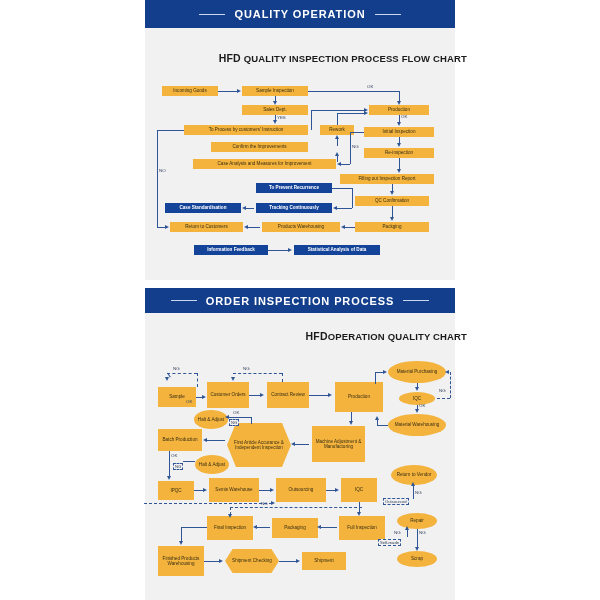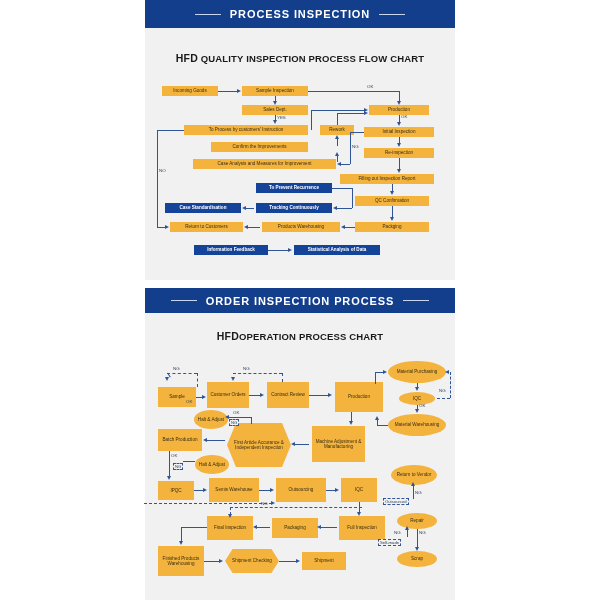--- a/index.html
+++ b/index.html
@@ -24,21 +24,21 @@
     color:#ffffff;
     font-size:11px;font-weight:bold;letter-spacing:.9px;
   }
   .band .dash{display:inline-block;width:26px;height:1px;background:#c9d6ef;margin:0 9px;}
 
   .panel{
     position:absolute;left:145px;width:310px;
     background:#f1f1f1;
   }
   .chart-title{
-    position:absolute;left:0;width:310px;text-align:center;
+    position:absolute;left:12px;width:310px;text-align:right;
     font-size:9.5px;font-weight:bold;color:#1a1a1a;letter-spacing:.15px;
   }
   .chart-title .hfd{font-size:10.5px;font-weight:bold;letter-spacing:.2px;}
 
   
   .node{
     position:absolute;
     display:flex;align-items:center;justify-content:center;
     text-align:center;
     font-size:4.6px;
@@ -84,21 +84,21 @@
 </head>
 <body>
 
 <div class="page">
 
   <div class="rail left"></div>
   <div class="rail right"></div>
 
   <div class="band" style="top:0;height:28px;">
     <span class="dash"></span>
-    <span>PROCESS INSPECTION</span>
+    <span>QUALITY OPERATION</span>
     <span class="dash"></span>
   </div>
 
   <div class="panel" style="top:28px;height:252px;">
 
     <div class="chart-title" style="top:24px;">
       <span class="hfd">HFD</span><span> QUALITY INSPECTION PROCESS FLOW CHART</span>
     </div>
 
     <div class="node n-orange" style="left:17px;top:58px;width:56px;height:10px;">
@@ -243,21 +243,21 @@
 
   <div class="band" style="top:288px;height:25px;">
     <span class="dash"></span>
     <span>ORDER INSPECTION PROCESS</span>
     <span class="dash"></span>
   </div>
 
   <div class="panel" style="top:313px;height:287px;">
 
     <div class="chart-title" style="top:17px;">
-      <span class="hfd">HFD</span><span>OPERATION PROCESS CHART</span>
+      <span class="hfd">HFD</span><span>OPERATION QUALITY CHART</span>
     </div>
 
     <div class="node n-orange" style="left:13px;top:74px;width:38px;height:20px;">
         <span>Sample</span>
       </div>
     <div class="node n-orange" style="left:62px;top:69px;width:42px;height:26px;">
         <span>Customer Orders</span>
       </div>
     <div class="node n-orange" style="left:122px;top:69px;width:42px;height:26px;">
         <span>Contract Review</span>

